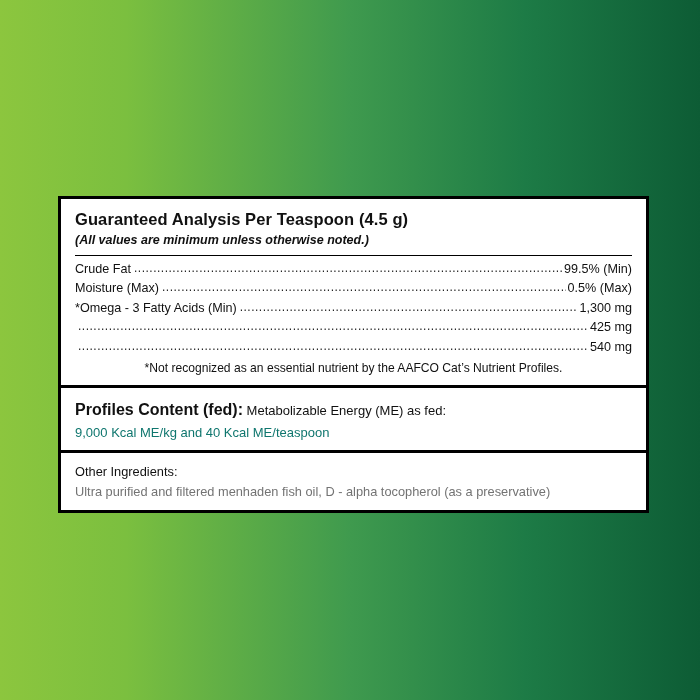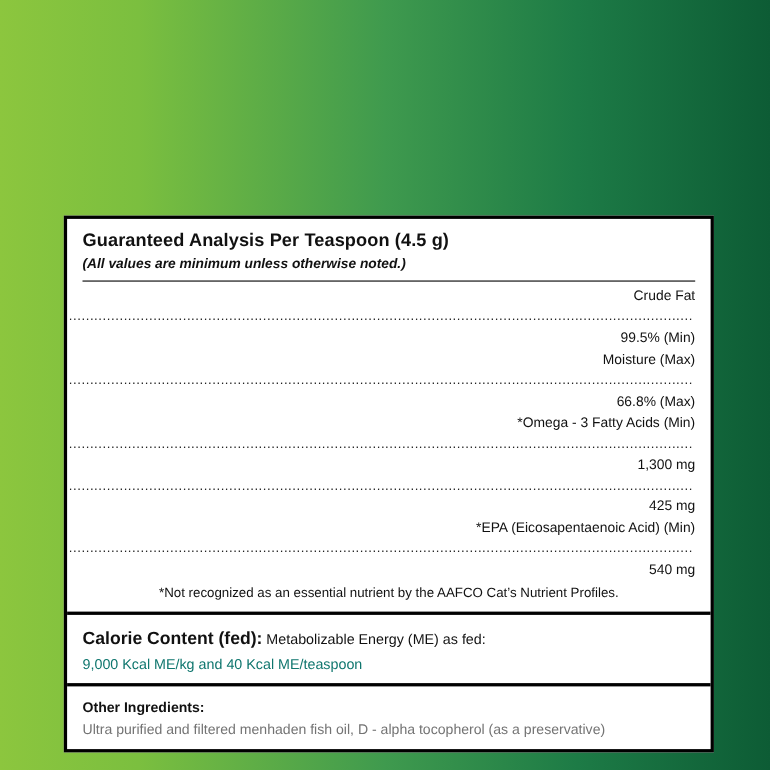--- a/index.html
+++ b/index.html
@@ -56,26 +56,25 @@
     margin: 7px 0 4px 0;
   }
 
   .nutrient-list {
     margin: 0;
     padding: 0;
     list-style: none;
   }
   .row {
     display: flex;
-    align-items: flex-end;
+    align-items: flex-start;
     font-size: 12.6px;
     color: #111;
     line-height: 1.55;
     white-space: nowrap;
-    flex-direction: column;
   }
   .row .name {
     flex: 0 0 auto;
   }
   .row .dots {
     flex: 1 1 auto;
     margin: 0 2px 0 3px;
     overflow: hidden;
     font-size: 12px;
     letter-spacing: 0.5px;
@@ -108,21 +107,21 @@
   }
   .cal-second {
     font-size: 13px;
     color: #0f766e;
     line-height: 1.5;
     margin-top: 1px;
   }
 
   .oi-title {
     font-size: 12.8px;
-    font-weight: bold;
+    font-weight: normal;
     color: #111;
     line-height: 1.4;
   }
   .oi-body {
     font-size: 12.8px;
     color: #737373;
     line-height: 1.45;
     margin-top: 2px;
   }
 </style>
@@ -139,46 +138,45 @@
 
     <ul class="nutrient-list">
       <li class="row">
         <span class="name">Crude Fat</span>
         <span class="dots">....................................................................................................................................................</span>
         <span class="val">99.5% (Min)</span>
       </li>
       <li class="row">
         <span class="name">Moisture (Max)</span>
         <span class="dots">....................................................................................................................................................</span>
-        <span class="val">66.8% (Max)</span>
+        <span class="val">0.5% (Max)</span>
       </li>
       <li class="row">
         <span class="name">*Omega - 3 Fatty Acids (Min)</span>
         <span class="dots">....................................................................................................................................................</span>
         <span class="val">1,300 mg</span>
       </li>
       <li class="row indent">
         <span class="dots">....................................................................................................................................................</span>
         <span class="val">425 mg</span>
       </li>
       <li class="row indent">
-        <span class="name">*EPA (Eicosapentaenoic Acid) (Min)</span>
         <span class="dots">....................................................................................................................................................</span>
         <span class="val">540 mg</span>
       </li>
     </ul>
 
     <div class="footnote">*Not recognized as an essential nutrient by the AAFCO Cat’s Nutrient Profiles.</div>
   </div>
 
   <div class="divider"></div>
 
   <div class="section">
     <div class="cal-line">
-      <b>Calorie Content (fed):</b><span> Metabolizable Energy (ME) as fed:</span>
+      <b>Profiles Content (fed):</b><span> Metabolizable Energy (ME) as fed:</span>
     </div>
     <div class="cal-second">9,000 Kcal ME/kg and 40 Kcal ME/teaspoon</div>
   </div>
 
   <div class="divider"></div>
 
   <div class="section">
     <div class="oi-title">Other Ingredients:</div>
     <div class="oi-body">Ultra purified and filtered menhaden fish oil, D - alpha tocopherol (as a preservative)</div>
   </div>

